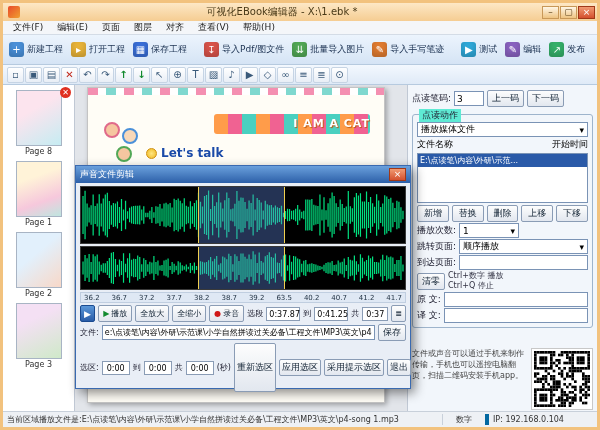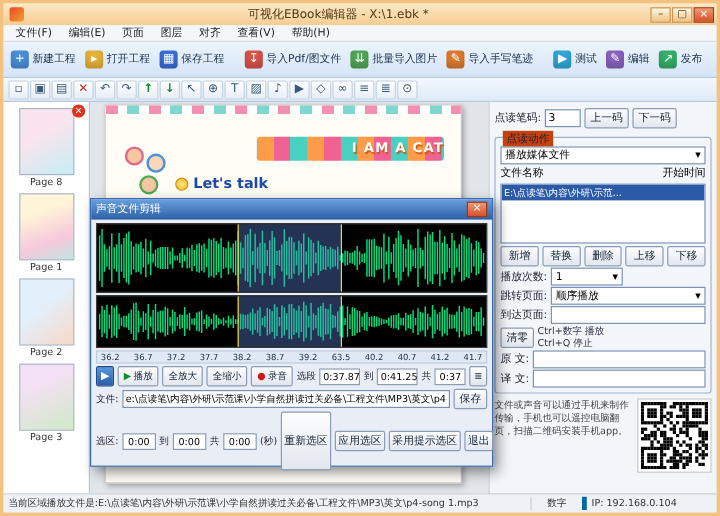--- a/index.html
+++ b/index.html
@@ -60,26 +60,26 @@
   .k3{left:28px;top:58px;background:#f6c6a0;border:2px solid #52a856}
   .illus{position:absolute;left:10px;top:82px;right:10px;height:10px;background:repeating-linear-gradient(90deg,#fbe3ec 0 30px,#d8ecf5 30px 60px,#fdf0cc 60px 90px);border-radius:3px}
   
   .right-panel{width:190px;background:#f2f6fb;border-left:1px solid #c0c8d4;padding:4px 4px 2px;font-size:9px;flex:none;display:flex;flex-direction:column;overflow:hidden}
   .rp-row{display:flex;align-items:center;gap:3px;margin:1px 0}
   .rp-label{flex:none;color:#223}
   .btn{background:linear-gradient(#fdfdfd,#e2e7ef);border:1px solid #8a9cb5;font-size:9px;border-radius:2px;padding:1px 4px;color:#123;white-space:nowrap}
   .inp{background:#fff;border:1px solid #7a93b5;font-size:9px;height:15px;padding:0 2px;min-width:0}
   .selectbox{flex:1;height:15px;border:1px solid #7a93b5;background:#fff;display:flex;align-items:center;justify-content:space-between;padding:4px 3px}
   .groupbox{border:1px solid #9eb4cc;border-radius:3px;padding:6px 4px 3px;position:relative;margin-top:6px}
-  .groupbox-label{position:absolute;top:-6px;left:6px;background:#c2410c;padding:0 3px;color:#223}
+  .groupbox-label{position:absolute;top:-6px;left:6px;background:#5eead4;padding:0 3px;color:#223}
   .listbox{height:50px;border:1px solid #7a93b5;background:#fff;overflow:hidden;margin:2px 0}
   .list-item{font-size:8px;padding:1px 2px;white-space:nowrap;overflow:hidden}
   .listbox div.list-item:nth-of-type(1){background:#2a5aa8;color:#fff}
   .hotkeys{font-size:8px;color:#334;line-height:1.25}
-  .note-row{display:flex;gap:4px;margin-top:4px;flex:1;min-height:0}
+  .note-row{display:flex;gap:4px;margin-top:20px;flex:1;min-height:0}
   .note-text{font-size:8px;color:#444;line-height:1.4;flex:1}
   .qr-box{width:62px;height:62px;flex:none;background:#fff;border:1px solid #c8c8c8;padding:2px}
   
   .statusbar{height:16px;background:#eef1f5;border-top:1px solid #c8d0da;display:flex;align-items:center;font-size:8px;color:#333;flex:none}
   .sb-left{flex:1;padding:0 4px;overflow:hidden;text-overflow:ellipsis;white-space:nowrap;border-right:1px solid #c8d0da}
   .sb-mid{width:46px;text-align:center;border-right:4px solid #0369a1;flex:none}
   .sb-right{width:108px;padding:0 4px;flex:none}
   
   .dialog{position:absolute;left:72px;top:162px;width:336px;height:224px;background:#e9eef6;border:1px solid #3a6ab0;box-shadow:4px 4px 10px rgba(0,0,0,.45);z-index:9;display:flex;flex-direction:column}
   .dlg-title{height:17px;background:linear-gradient(#6aa0dc,#2c5fa8);color:#fff;display:flex;align-items:center;padding:0 4px;font-size:9px;flex:none}

